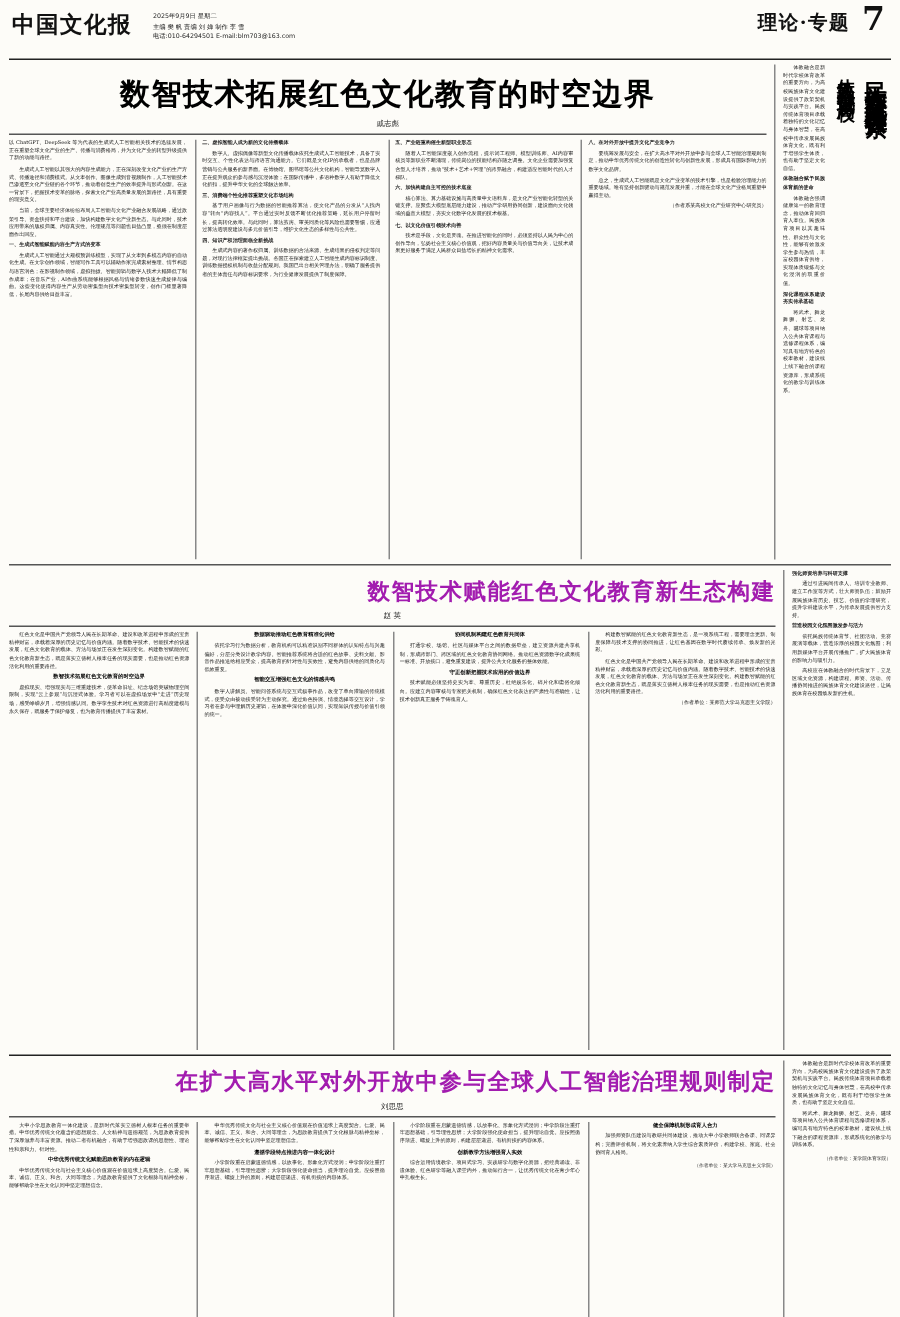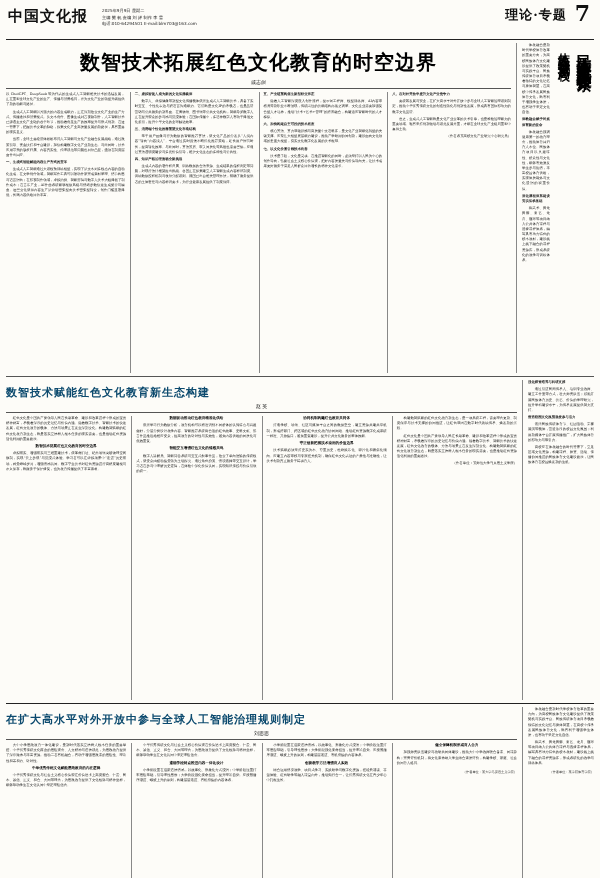--- a/index.html
+++ b/index.html
@@ -107,24 +107,24 @@
     font-weight:bold;
     font-size:20px;
     text-align:center;
     letter-spacing:1px;
     color:#000;
     margin:6px 0 3px 0;
   }
   .headline2{
     font-family:"DejaVu Serif","Liberation Serif",serif;
     font-weight:bold;
-    font-size:11px;
-    text-align:left;
+    font-size:15px;
+    text-align:right;
     letter-spacing:1px;
-    color:#0c4a6e;
+    color:#a21caf;
     margin:5px 0 3px 0;
   }
   .byline{
     text-align:center;
     font-size:5px;
     color:#222;
     margin-bottom:3px;
     font-family:"DejaVu Serif","Liberation Serif",serif;
   }
 

